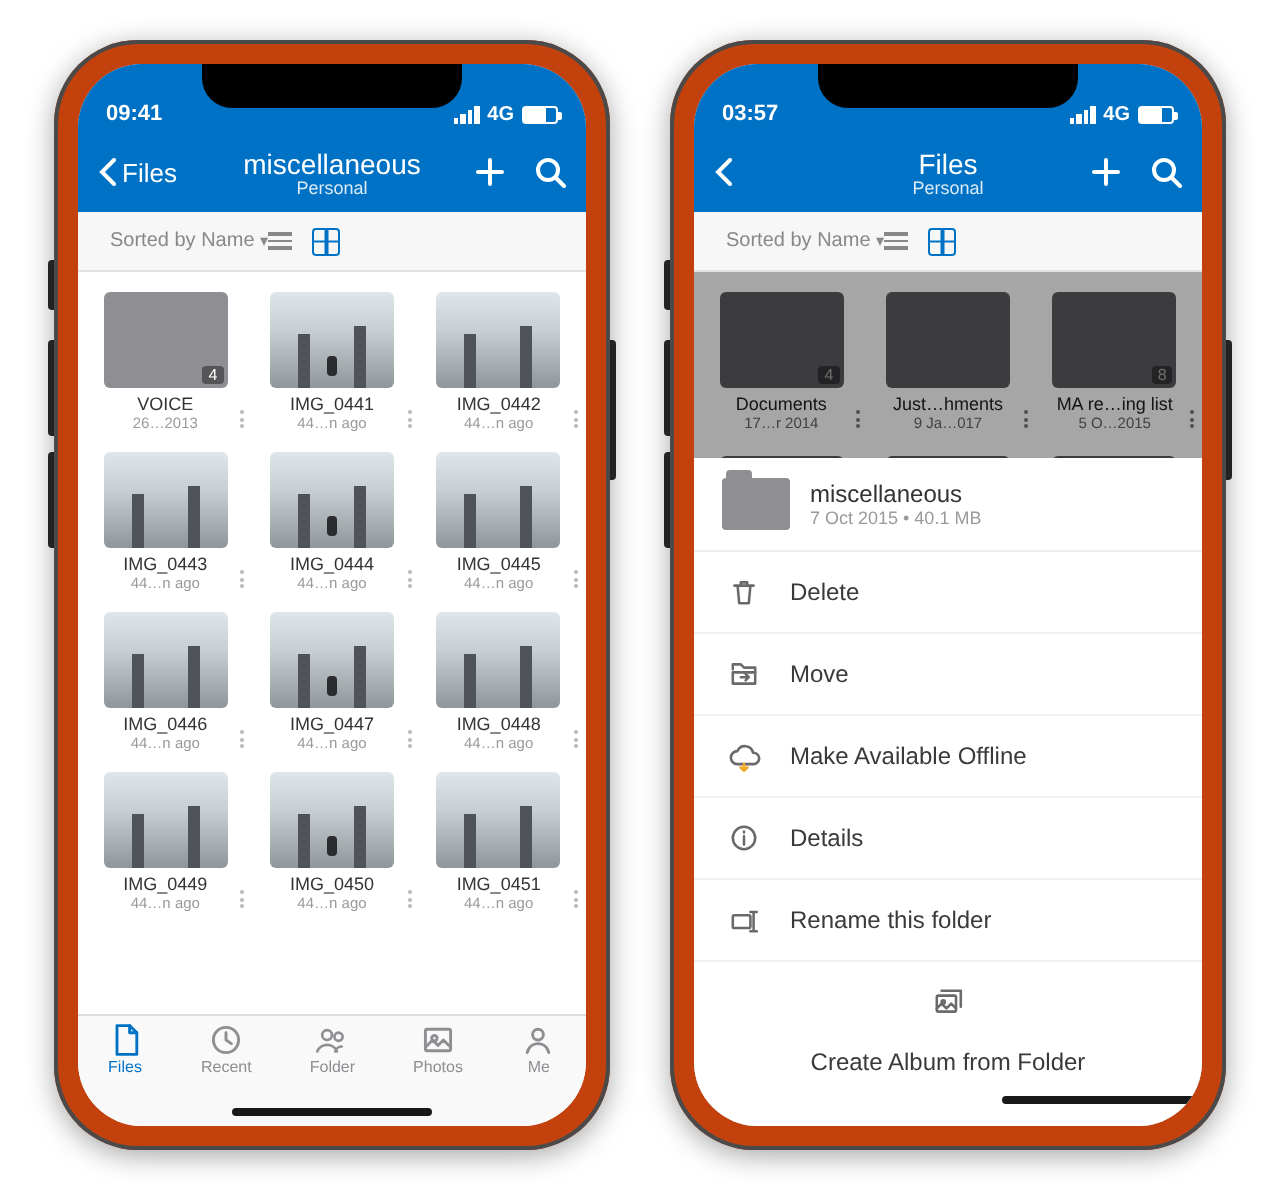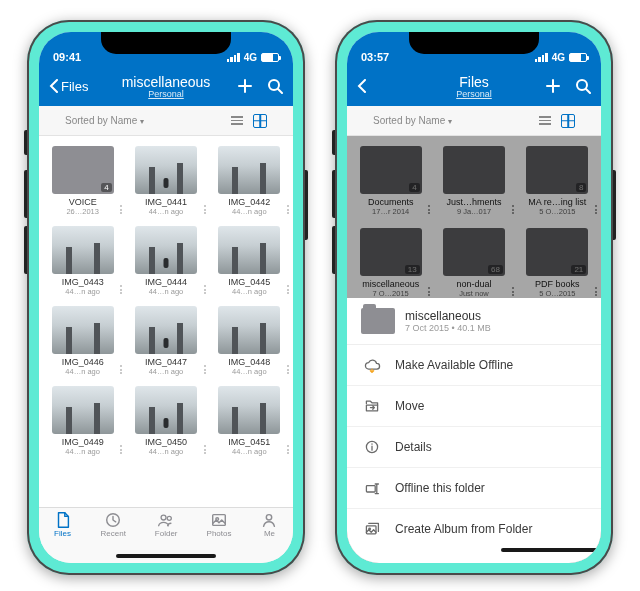--- a/index.html
+++ b/index.html
@@ -7,21 +7,21 @@
     background: #fff;
     font-family: -apple-system, "Helvetica Neue", Arial, sans-serif;
     display: flex;
     justify-content: center;
     gap: 30px;
     padding: 20px 5px;
   }
   .phone {
     width: 278px;
     height: 555px;
-    background: #5eead4;
+    background: #c2410c;
     border-radius: 42px;
     padding: 12px;
     position: relative;
     box-shadow: 0 3px 14px rgba(0,0,0,.35), inset 0 0 0 2px #4a4a4a;
   }
   .phone::before { 
     content:"";
     position:absolute; left:-3px; top:110px; width:3px; height:25px;
     background:#222; border-radius:2px 0 0 2px;
   }
@@ -67,26 +67,26 @@
   .navbar {
     height: 40px;
     background: #0072c6;
     display:flex; align-items:center; justify-content:space-between;
     padding: 0 10px;
     color:#fff;
   }
   .nb-left{ display:flex; align-items:center; gap:2px; font-size:13px; width:55px;}
   .nb-title{ text-align:center; }
   .nb-title .t1{ font-size:14px; font-weight:500;}
-  .nb-title .t2{ font-size:9px; opacity:.85; margin-top:-1px;text-decoration:underline;}
+  .nb-title .t2{ font-size:9px; opacity:.85; margin-top:-1px;}
   .nb-right{ display:flex; align-items:center; gap:14px; width:55px; justify-content:flex-end;}
   .sortbar{
     height:30px; background:#f7f7f7; border-bottom:1px solid #e3e3e3;
-    display:flex; align-items:center; justify-content:space-between;
-    padding:0 26px; font-size:10px; color:#888;
+    display:flex; align-items:center; 
+    padding:0 16px; font-size:10px; color:#888;
   }
   .sortbar .right-icons{display:flex;gap:10px;align-items:center;}
   .lines-icon{display:flex;flex-direction:column;gap:2px;}
   .lines-icon i{display:block;width:12px;height:1.5px;background:#888;}
   .grid-icon{width:14px;height:14px;border:1.5px solid #0072c6;border-radius:2px;position:relative;}
   .grid-icon::before,.grid-icon::after{content:"";position:absolute;background:#0072c6;}
   .grid-icon::before{left:50%;top:0;width:1.5px;height:100%;transform:translateX(-50%);}
   .grid-icon::after{top:50%;left:0;height:1.5px;width:100%;transform:translateY(-50%);}
   .content{ background:#fff; height:calc(100% - 34px - 40px - 30px - 44px); overflow:hidden; padding:6px 2px 0;}
   .grid{ display:grid; grid-template-columns:repeat(3,1fr); gap:2px 0;}
@@ -115,21 +115,21 @@
   .sheet{
     position:absolute;left:0;right:0;bottom:0;
     background:#fff;border-radius:0;
   }
   .sheet-head{display:flex;align-items:center;gap:10px;padding:10px 14px;border-bottom:1px solid #eee;}
   .sheet-head .mf{width:34px;height:26px;background:#8e8e93;border-radius:2px;position:relative;}
   .sheet-head .mf::before{content:"";position:absolute;top:-4px;left:2px;width:13px;height:7px;background:#8e8e93;border-radius:2px 2px 0 0;}
   .sheet-head .txt .t1{font-size:12px;color:#333;}
   .sheet-head .txt .t2{font-size:9px;color:#9a9a9a;}
   .sheet-row{display:flex;align-items:center;gap:14px;padding:11px 16px;border-bottom:1px solid #f0f0f0;font-size:12px;color:#3a3a3a;}
-  .sheet-row:last-child{border-bottom:none;}
+  .sheet-row:last-child{border-bottom:none;flex-direction:column;}
   .sheet-row .ic{width:18px;height:18px;flex:0 0 18px;display:flex;align-items:center;justify-content:center;color:#5a5a5a;}
   .sheet .home-ind{background:#000;}
   svg{display:block;}
 </style>
 </head>
 <body>
 
 <div class="phone">
   <div class="rbtn"></div>
   <div class="screen">
@@ -540,54 +540,62 @@
         <div class="sheet-head">
           <div class="mf"></div>
           <div class="txt">
             <div class="t1">miscellaneous</div>
             <div class="t2">7 Oct 2015 • 40.1 MB</div>
           </div>
         </div>
         <div id="sheet-rows">
             <div class="sheet-row">
               <span class="ic">
-                <svg width="18" height="16" viewBox="0 0 22 18">
-                  <path d="M7 14a4 4 0 010-8 5 5 0 019.5 1A3.5 3.5 0 0117 14H7z" stroke="#6a6a6a" stroke-width="1.6" fill="none" stroke-linecap="round" stroke-linejoin="round"></path>
-                  <path d="M11 14v3m-2-1l2 2 2-2" stroke="#f5a623" stroke-width="1.6" fill="none" stroke-linecap="round"></path>
+                <svg width="16" height="16" viewBox="0 0 20 20">
+                  <path d="M4 6h12M8 6V4h4v2M6 6l1 11h6l1-11" stroke="#6a6a6a" stroke-width="1.6" fill="none" stroke-linecap="round" stroke-linejoin="round"></path>
                 </svg>
               </span>
-              <span>Make Available Offline</span>
+              <span>Delete</span>
             </div>
             <div class="sheet-row">
               <span class="ic">
                 <svg width="16" height="16" viewBox="0 0 20 20">
                   <path d="M3 7V4h5l2 2h7v3" stroke="#6a6a6a" stroke-width="1.6" fill="none" stroke-linecap="round" stroke-linejoin="round"></path>
                   <path d="M3 9h14v7H3z" stroke="#6a6a6a" stroke-width="1.6" fill="none" stroke-linecap="round" stroke-linejoin="round"></path>
                   <path d="M8 12h5m-2-2l2 2-2 2" stroke="#6a6a6a" stroke-width="1.6" fill="none" stroke-linecap="round" stroke-linejoin="round"></path>
                 </svg>
               </span>
               <span>Move</span>
             </div>
             <div class="sheet-row">
               <span class="ic">
+                <svg width="18" height="16" viewBox="0 0 22 18">
+                  <path d="M7 14a4 4 0 010-8 5 5 0 019.5 1A3.5 3.5 0 0117 14H7z" stroke="#6a6a6a" stroke-width="1.6" fill="none" stroke-linecap="round" stroke-linejoin="round"></path>
+                  <path d="M11 14v3m-2-1l2 2 2-2" stroke="#f5a623" stroke-width="1.6" fill="none" stroke-linecap="round"></path>
+                </svg>
+              </span>
+              <span>Make Available Offline</span>
+            </div>
+            <div class="sheet-row">
+              <span class="ic">
                 <svg width="16" height="16" viewBox="0 0 20 20">
                   <circle cx="10" cy="10" r="7" stroke="#6a6a6a" stroke-width="1.6" fill="none" stroke-linecap="round" stroke-linejoin="round"></circle>
                   <path d="M10 9v5M10 6v.5" stroke="#6a6a6a" stroke-width="1.6" fill="none" stroke-linecap="round" stroke-linejoin="round"></path>
                 </svg>
               </span>
               <span>Details</span>
             </div>
             <div class="sheet-row">
               <span class="ic">
                 <svg width="16" height="16" viewBox="0 0 20 20">
                   <rect x="3" y="7" width="11" height="8" rx="1" stroke="#6a6a6a" stroke-width="1.6" fill="none" stroke-linecap="round" stroke-linejoin="round"></rect>
                   <path d="M16 5v12M14 5h4M14 17h4" stroke="#6a6a6a" stroke-width="1.6" fill="none" stroke-linecap="round" stroke-linejoin="round"></path>
                 </svg>
               </span>
-              <span>Offline this folder</span>
+              <span>Rename this folder</span>
             </div>
             <div class="sheet-row">
               <span class="ic">
                 <svg width="16" height="16" viewBox="0 0 20 20">
                   <rect x="3" y="6" width="12" height="10" rx="1" stroke="#6a6a6a" stroke-width="1.6" fill="none" stroke-linecap="round" stroke-linejoin="round"></rect>
                   <path d="M6 3h12v10" stroke="#6a6a6a" stroke-width="1.6" fill="none" stroke-linecap="round" stroke-linejoin="round"></path>
                   <circle cx="7" cy="10" r="1" stroke="#6a6a6a" stroke-width="1.6" fill="none" stroke-linecap="round" stroke-linejoin="round"></circle>
                   <path d="M3 14l3-3 3 3 3-3 3 3" stroke="#6a6a6a" stroke-width="1.6" fill="none" stroke-linecap="round" stroke-linejoin="round"></path>
                 </svg>
               </span>

